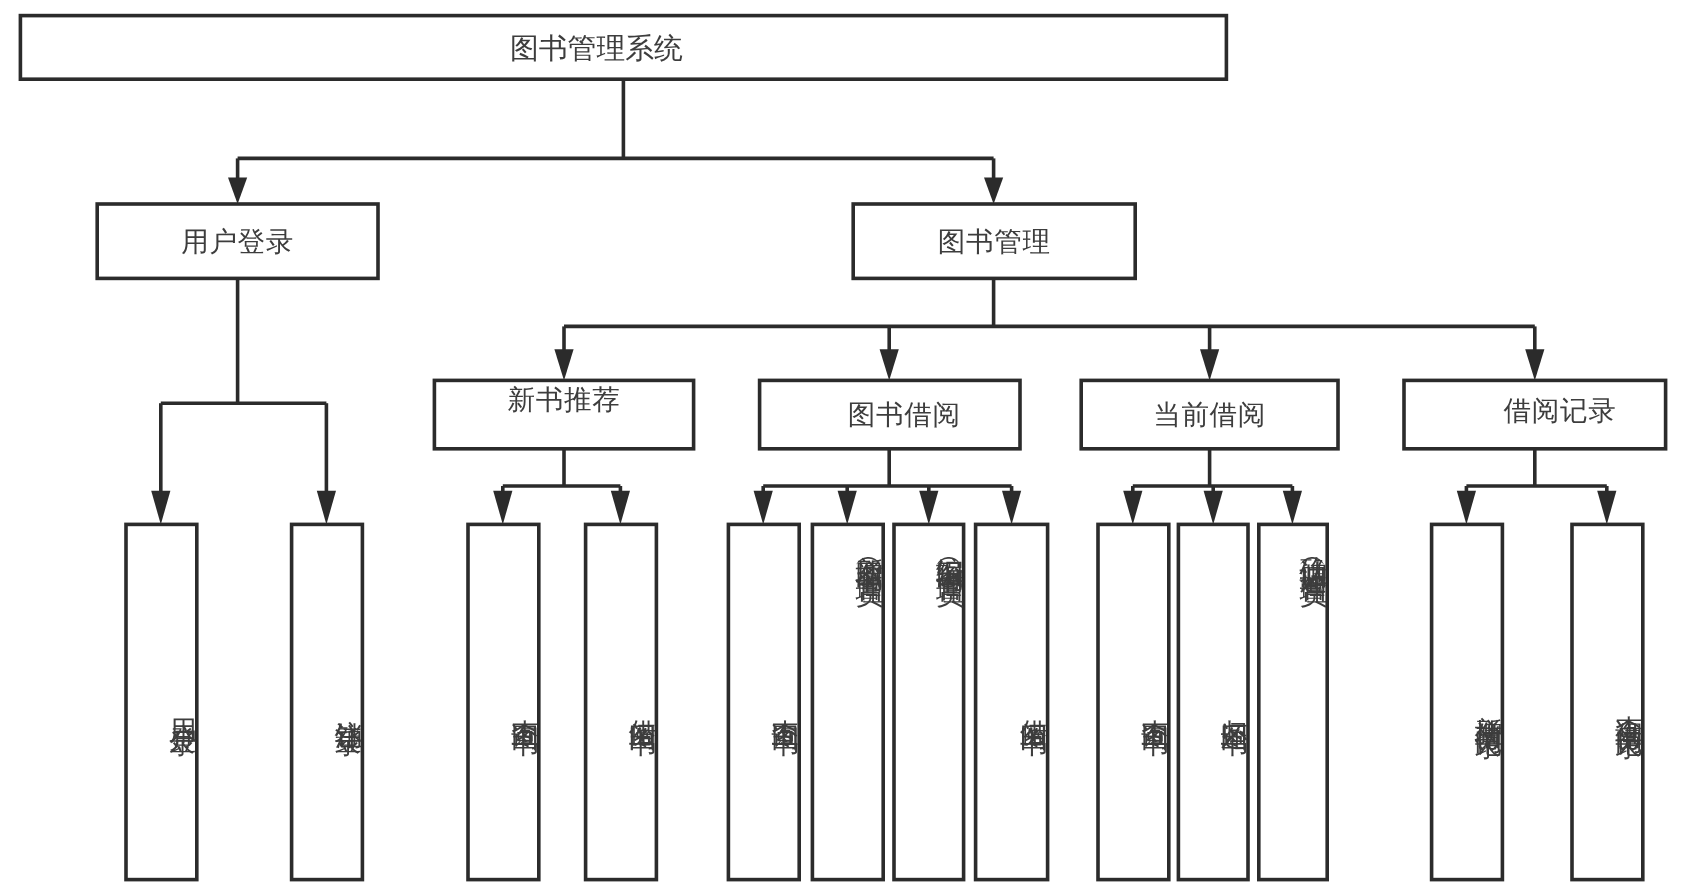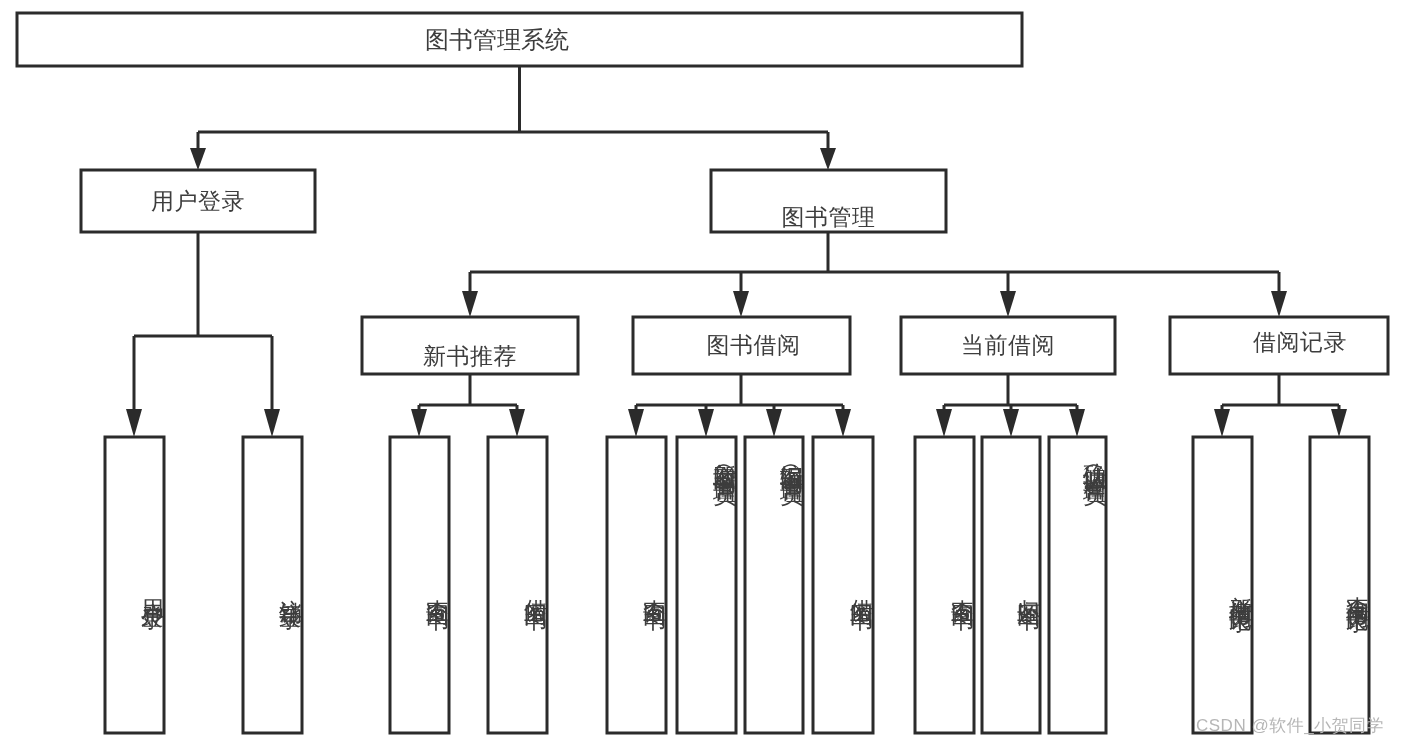--- a/index.html
+++ b/index.html
@@ -175,36 +175,35 @@
       <rect class="node-rect" x="982" y="437" width="58" height="296"></rect>
       <rect class="node-rect" x="1049" y="437" width="57" height="296"></rect>
       <rect class="node-rect" x="1193" y="437" width="59" height="296"></rect>
       <rect class="node-rect" x="1310" y="437" width="59" height="296"></rect>
     </g>
   </svg>
 
   <div class="node-label label-root" style="left:17px; top:13px; width:960px; height:53px;">图书管理系统</div>
 
   <div class="node-label label-h" style="left:81px; top:170px; width:234px; height:62px;">用户登录</div>
-  <div class="node-label label-h" style="left:711px; top:170px; width:235px; height:62px;margin-top:16px;">图书管理</div>
-
-  <div class="node-label label-h" style="left:362px; top:328px; width:216px; height:57px;">新书推荐</div>
+  <div class="node-label label-h" style="left:711px; top:170px; width:235px; height:62px;">图书管理</div>
+
+  <div class="node-label label-h" style="left:362px; top:305px; width:216px; height:57px;">新书推荐</div>
   <div class="node-label label-h" style="left:633px; top:317px; width:217px; height:57px;padding-left:12px;">图书借阅</div>
   <div class="node-label label-h" style="left:901px; top:317px; width:214px; height:57px;">当前借阅</div>
   <div class="node-label label-h" style="left:1170px; top:314px; width:260px; height:57px;">借阅记录</div>
 
   <div class="node-label label-v" style="left:105px; top:505px; width:59px; height:160px;">用户登录</div>
   <div class="node-label label-v" style="left:243px; top:505px; width:59px; height:160px;">注销登录</div>
   <div class="node-label label-v" style="left:390px; top:505px; width:59px; height:160px;">查询图书</div>
   <div class="node-label label-v" style="left:488px; top:505px; width:59px; height:160px;">借阅图书</div>
   <div class="node-label label-v" style="left:607px; top:505px; width:59px; height:160px;">查询图书</div>
   <div class="node-label label-v label-v-top" style="left:677px; top:443px; width:59px; height:286px;">新增图书（管理员）</div>
   <div class="node-label label-v label-v-top" style="left:745px; top:443px; width:58px; height:286px;">编辑图书（管理员）</div>
   <div class="node-label label-v" style="left:813px; top:505px; width:60px; height:160px;">借阅图书</div>
   <div class="node-label label-v" style="left:915px; top:505px; width:59px; height:160px;">查询图书</div>
   <div class="node-label label-v" style="left:982px; top:505px; width:58px; height:160px;">归还图书</div>
   <div class="node-label label-v label-v-top" style="left:1049px; top:443px; width:57px; height:286px;">确认归还（管理员）</div>
   <div class="node-label label-v" style="left:1193px; top:465px; width:59px; height:240px;">新增借阅记录</div>
   <div class="node-label label-v" style="left:1310px; top:465px; width:59px; height:240px;">查询借阅记录</div>
 
-  <div class="watermark" style="left:1196px; top:714px;">CSDN @软件_小贺同学</div>
 
 </div>
 
 </body></html>

